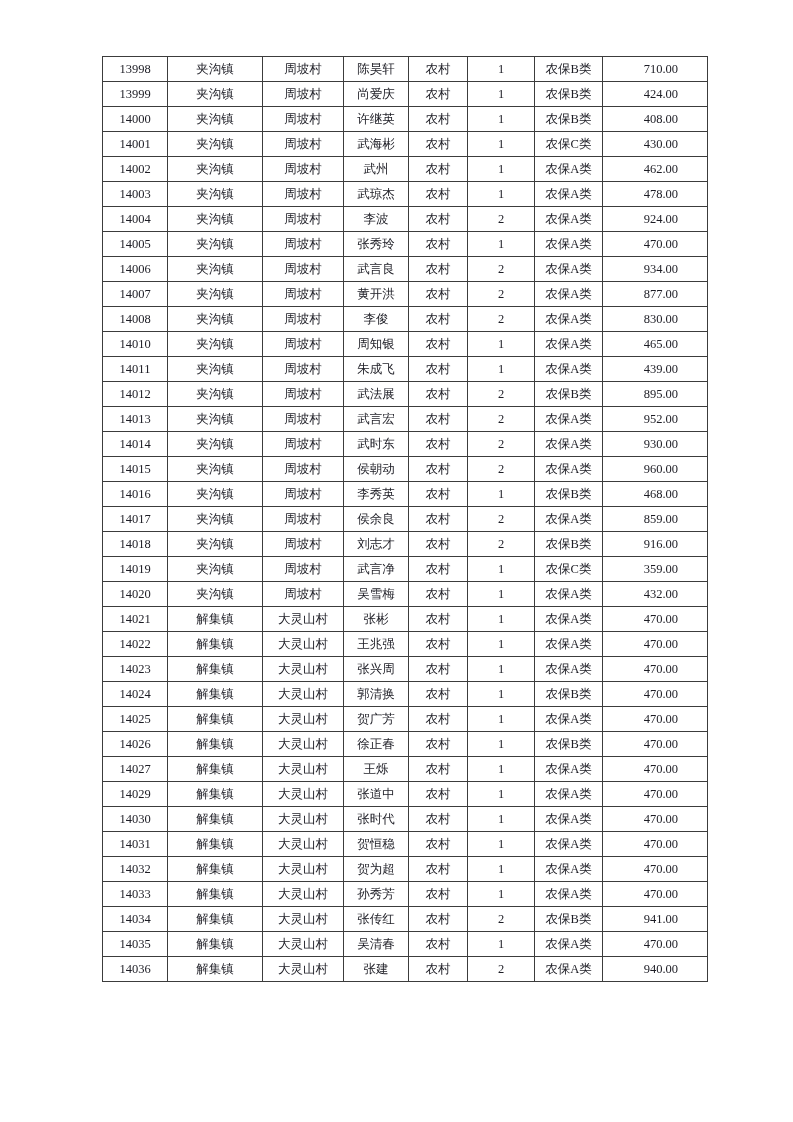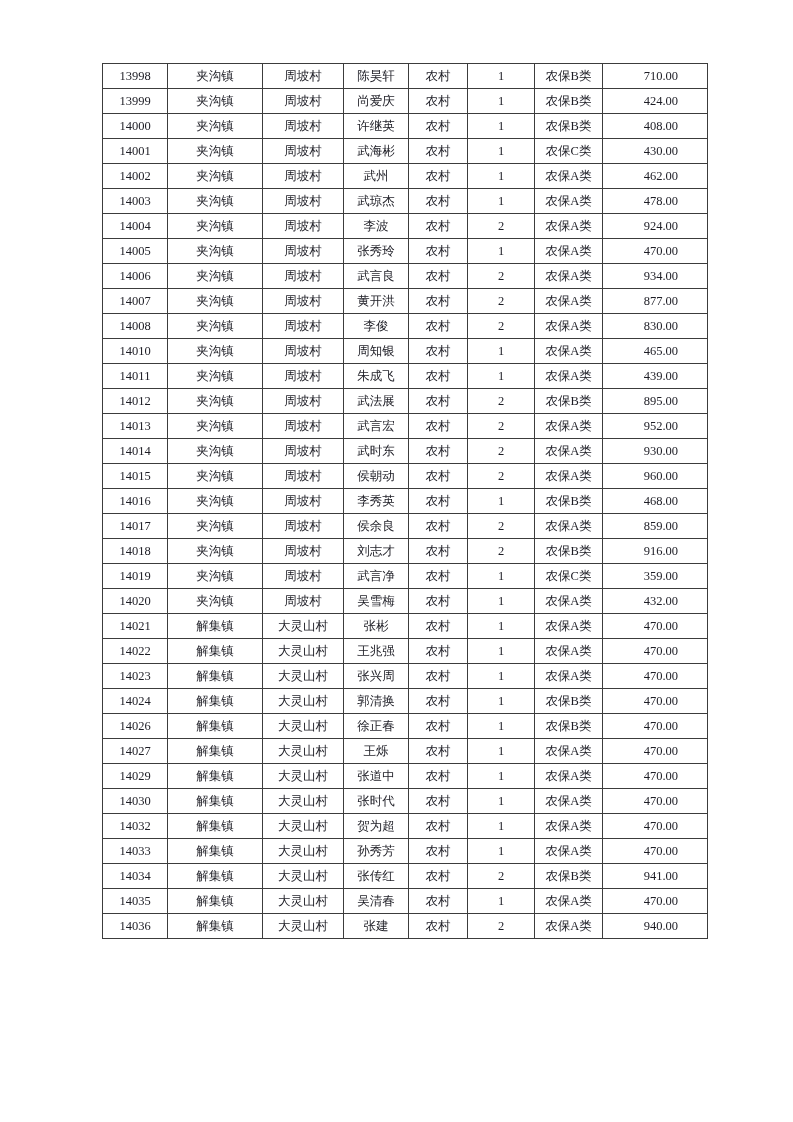--- a/index.html
+++ b/index.html
@@ -13,21 +13,21 @@
     height: 1122px;
     background: #ffffff;
     margin: 0 auto;
     overflow: hidden;
     font-family: "Liberation Serif", "DejaVu Serif", serif;
     color: #1c1c24;
   }
   .table-wrap {
     position: absolute;
     left: 65px;
-    top: 63px;
+    top: 56px;
     padding-left: 37px;
   }
   table.data-table {
     border-collapse: collapse;
     table-layout: fixed;
   }
   table.data-table td {
     border: 1px solid #3c3c3c;
     height: 24px;
     font-size: 12.5px;
@@ -322,20 +322,30 @@
             <td>14024</td>
             <td>解集镇</td>
             <td>大灵山村</td>
             <td>郭清换</td>
             <td>农村</td>
             <td>1</td>
             <td>农保B类</td>
             <td class="amount">470.00</td>
           </tr>
           <tr>
+            <td>14025</td>
+            <td>解集镇</td>
+            <td>大灵山村</td>
+            <td>贺广芳</td>
+            <td>农村</td>
+            <td>1</td>
+            <td>农保A类</td>
+            <td class="amount">470.00</td>
+          </tr>
+          <tr>
             <td>14026</td>
             <td>解集镇</td>
             <td>大灵山村</td>
             <td>徐正春</td>
             <td>农村</td>
             <td>1</td>
             <td>农保B类</td>
             <td class="amount">470.00</td>
           </tr>
           <tr>
@@ -356,20 +366,30 @@
             <td>农村</td>
             <td>1</td>
             <td>农保A类</td>
             <td class="amount">470.00</td>
           </tr>
           <tr>
             <td>14030</td>
             <td>解集镇</td>
             <td>大灵山村</td>
             <td>张时代</td>
+            <td>农村</td>
+            <td>1</td>
+            <td>农保A类</td>
+            <td class="amount">470.00</td>
+          </tr>
+          <tr>
+            <td>14031</td>
+            <td>解集镇</td>
+            <td>大灵山村</td>
+            <td>贺恒稳</td>
             <td>农村</td>
             <td>1</td>
             <td>农保A类</td>
             <td class="amount">470.00</td>
           </tr>
           <tr>
             <td>14032</td>
             <td>解集镇</td>
             <td>大灵山村</td>
             <td>贺为超</td>

